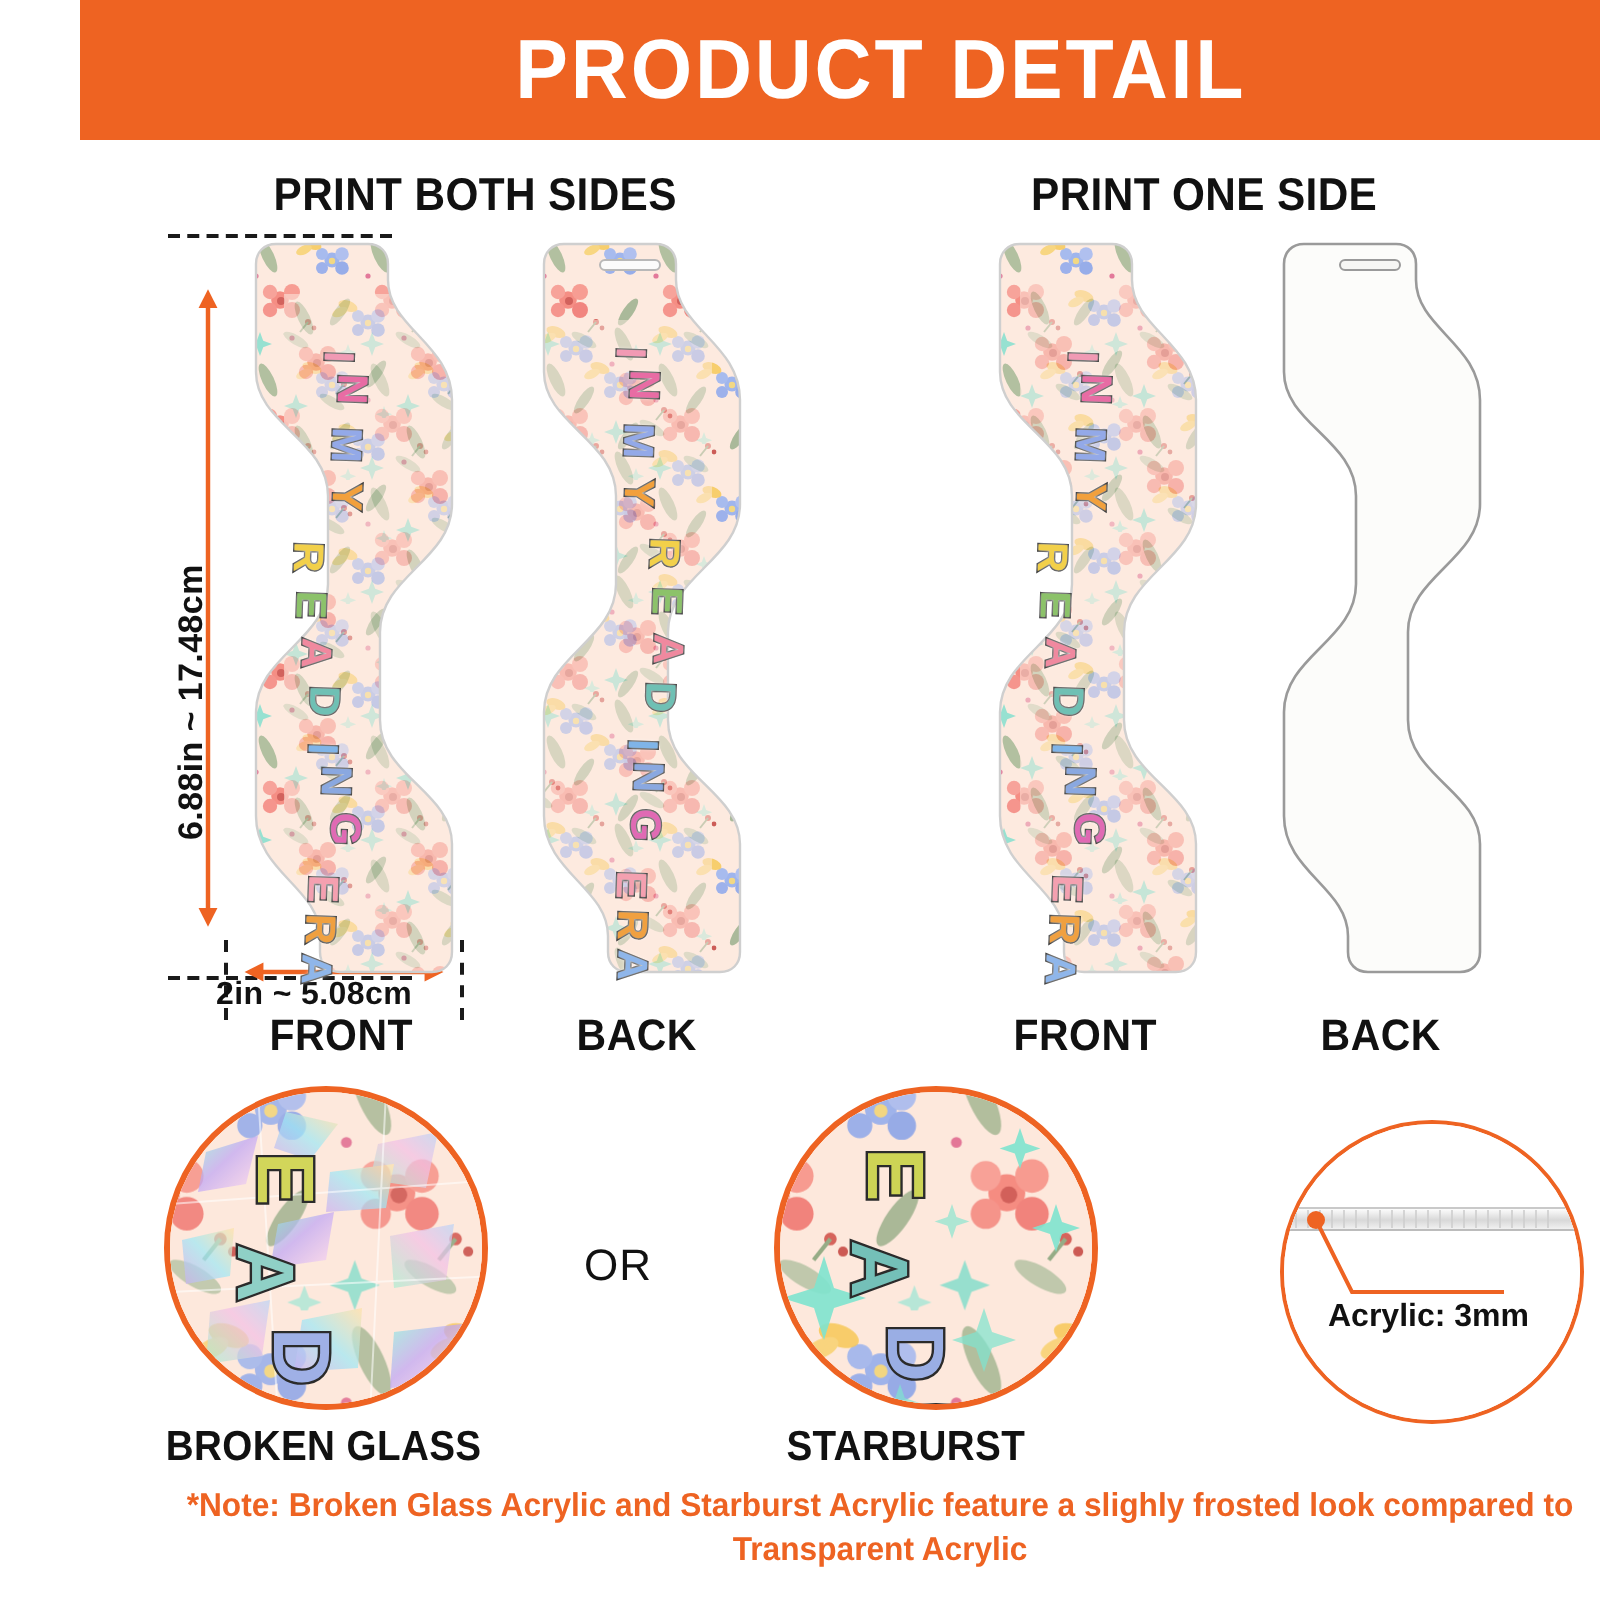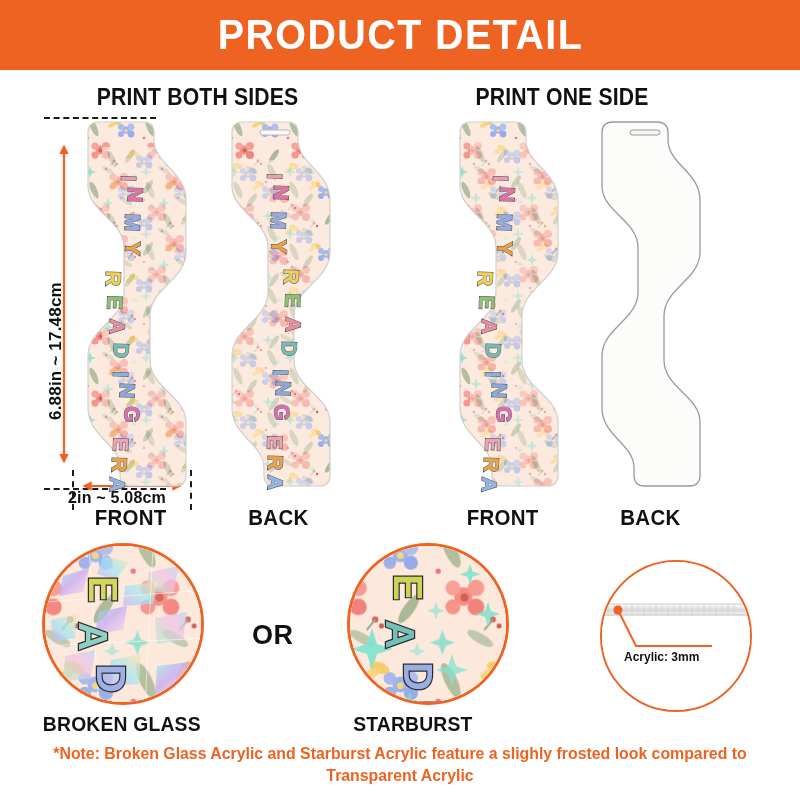--- a/index.html
+++ b/index.html
@@ -3,21 +3,21 @@
 <meta charset="utf-8">
 <title>Product Detail</title>
 <style>
   * { box-sizing: border-box; margin: 0; padding: 0; }
   html, body {
     width: 800px; height: 800px;
     background: #ffffff;
     font-family: "Liberation Sans", sans-serif;
     overflow: hidden;
   }
-  #page { position: relative; width: 740px; height: 800px; background:#fff; }
+  #page { position: relative; width: 740px; height: 800px; background:#fff;margin-left:40px; }
 
   
   .banner {
     position: absolute; left: 0; top: 0; width: 800px; height: 70px;
     background: var(--accent, #ee6322);
     display: flex; align-items: center; justify-content: center;
   }
   .banner-title {
     color: #ffffff;
     font-size: 42px;
@@ -115,21 +115,21 @@
   .circ-caption {
     position:absolute; font-size: 21px; font-weight: bold; color:#111;
     white-space: nowrap; letter-spacing:.2px;
     transform: scaleX(0.92);
   }
   #cap-broken { left: 36px;  top: 712px; }
   #cap-star   { left: 348px; top: 712px; }
 
   .or-text {
     position:absolute; left: 252px; top: 620px;
-    font-size: 27px; font-weight: bold; color:#111;
+    font-size: 22px; font-weight: normal; color:#111;
     letter-spacing:.5px;
   }
 
   
   #circ-acrylic {
     position:absolute; left: 600px; top: 560px;
     width: 152px; height: 152px; border-radius:50%;
     border: 2.5px solid var(--accent, #ee6322);
     overflow:hidden; background:#fff;
   }
@@ -482,18 +482,18 @@
           <line x1="126" y1="43" x2="126" y2="52"></line>
             <line x1="132" y1="43" x2="132" y2="52"></line>
         </g>
       </g>
 
       <g>
         <polyline points="16,48 34,84 110,84" fill="none" stroke="#ee6322" stroke-width="2"></polyline>
         <circle cx="16" cy="48" r="4.5" fill="#ee6322"></circle>
       </g>
     </svg>
-    <div style="position:absolute; left:22px; top:88px; font-size:12px; font-weight:bold; color:#111; white-space:nowrap;">Acrylic: 3mm</div>
+    <div style="position:absolute; left:22px; top:88px; font-size:16px; font-weight:bold; color:#111; white-space:nowrap;">Acrylic: 3mm</div>
   </div>
 
   <div class="note">*Note: Broken Glass Acrylic and Starburst Acrylic feature a slighly frosted look compared to Transparent Acrylic</div>
 
 </div>
 
 </body></html>

